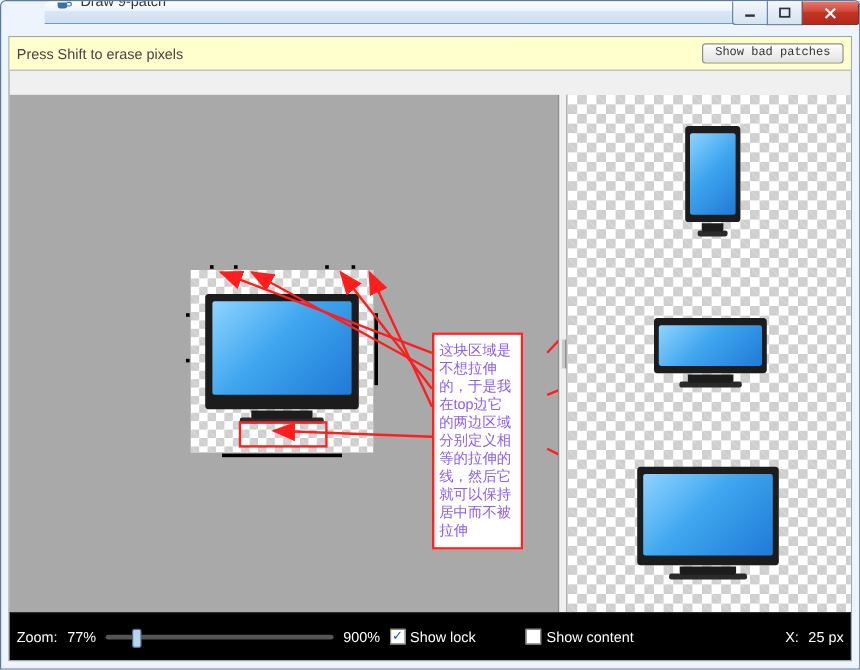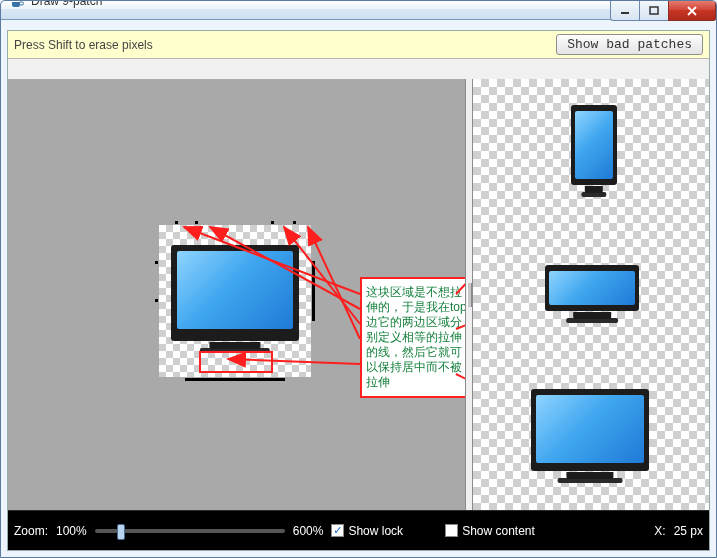--- a/index.html
+++ b/index.html
@@ -1,36 +1,36 @@
 <!DOCTYPE html>
 <html><head>
 <meta charset="utf-8">
 <style>
   * { box-sizing: border-box; margin: 0; padding: 0; font-family: "Segoe UI", Tahoma, sans-serif; }
   body { width: 717px; height: 558px; background: #eef4fb; overflow: hidden; border: 1px solid #5a7aa0; border-radius: 5px 5px 0 0; }
 
   
-  .titlebar { height: 15px; background: linear-gradient(to bottom, #fefefe 0%, #ecf3fb 45%, #d9e6f5 46%, #cfe0f2 100%); display: flex; align-items: center; padding: 0 0 18px 8px; border-bottom: 1px solid #7a97b8; border-radius: 5px 5px 0 0; }
+  .titlebar { height: 15px; background: linear-gradient(to bottom, #fefefe 0%, #ecf3fb 45%, #d9e6f5 46%, #cfe0f2 100%); display: flex; align-items: center; padding: 0 0 18px 8px; border-bottom: 1px solid #7a97b8; border-radius: 5px 5px 0 0; margin-left: 36px; }
   .titlebar .java-icon { width: 16px; height: 16px; margin-right: 6px; }
   .titlebar .title-text { font-size: 12px; color: #333; flex: 1; }
   .titlebar .win-buttons { display: flex; align-items: flex-start; height: 100%; }
   .titlebar .win-btn { width: 30px; height: 20px; border: 1px solid #6b88aa; border-top: none; background: linear-gradient(#f2f6fb,#d6e4f2); font-size: 10px; display: flex; align-items: center; justify-content: center; color: #333; margin-left: -1px; }
   .titlebar .win-btn.min { border-radius: 0 0 0 3px; }
   .titlebar .win-btn.max { }
   .titlebar .win-btn.close { width: 48px; border-radius: 0 0 3px 0; background: linear-gradient(#e67a6e,#d1483a 45%,#c83524 46%,#b02a1c); color: #fff; font-weight: bold; border-color: #8a2d22; }
 
   
   .inner { position: absolute; top: 30px; left: 7px; right: 7px; bottom: 7px; background: #f0f0f0; border: 1px solid #9aa; }
   .menubar { height: 20px; background: #f0f0f0; border-bottom: 1px solid #b5b5b5; display: flex; align-items: center; padding: 0 6px; font-size: 12px; color: #000; }
   .menubar .mi { padding: 2px 6px; }
 
   
   .helprow { height: 28px; display: flex; align-items: center; background: #ffffcd; border-bottom: 1px solid #b5b5b5; padding: 0 6px; font-size: 12px; font-family: "Courier New", monospace; color: #444; }
   .helprow .spacer { flex: 1; }
-  .helprow .show-btn { background: linear-gradient(#fdfdfd,#e3e3e3); border: 1px solid #8f8f8f; border-radius: 3px; padding: 2px 10px; font-size: 13px; font-family: "Courier New", monospace; color: #333; }
+  .helprow .show-btn { background: linear-gradient(#fdfdfd,#e3e3e3); border: 1px solid #8f8f8f; border-radius: 3px; padding: 2px 10px; font-size: 10px; font-family: "Courier New", monospace; color: #333; }
 
   
   .work { position: absolute; top: 48px; bottom: 40px; left: 0; right: 0; display: flex; }
   .edit-pane { flex: 1; background: #a9a9a9; position: relative; overflow: hidden; }
   .splitter { width: 8px; background: #f0f0f0; border-left: 1px solid #8a8a8a; border-right: 1px solid #8a8a8a; cursor: col-resize; display:flex; align-items:center; justify-content:center; }
   .splitter::after{content:""; width:3px;height:24px; background: #c7c7c7; border-left:1px solid #fff;border-right:1px solid #888;}
   .preview-pane { width: 236px; position: relative; background-image:
     linear-gradient(45deg,#cfcfcf 25%,transparent 25%,transparent 75%,#cfcfcf 75%),
     linear-gradient(45deg,#cfcfcf 25%,transparent 25%,transparent 75%,#cfcfcf 75%);
     background-size: 16px 16px; background-position: 0 0, 8px 8px; background-color: #ffffff; }
@@ -60,21 +60,21 @@
   .monitor .frame::after{content:"";position:absolute;left:50%;bottom:-8px;width:40%;height:7px;background:#1c1c1c;transform:translateX(-50%);border-radius:0 0 2px 2px;}
   .monitor .frame::before{content:"";position:absolute;left:50%;bottom:-12px;width:55%;height:5px;background:#2a2a2a;transform:translateX(-50%);border-radius:2px;}
 
   
   .main-mon { left: 18px; top: 26px; }
   .main-mon .frame{ width:128px; height:96px; }
   .main-mon .screen{ width:116px; height:78px; margin: 2px auto 0 auto; border-width:0; border-radius:2px;}
   .stand-box { position:absolute; left:46px; top:132px; width:74px; height:22px; border:2px solid #ff2020; }
 
   
-  .annot { position:absolute; left:352px; top:198px; width:113px; border:2px solid #ff2020; background:#fff; padding:6px 4px; font-size:12px; line-height:15px; color:#15803d; font-family: "SimSun","Microsoft YaHei",sans-serif; }
+  .annot { position:absolute; left:352px; top:198px; width:76px; border:2px solid #ff2020; background:#fff; padding:6px 4px; font-size:12px; line-height:15px; color:#8b5cf6; font-family: "SimSun","Microsoft YaHei",sans-serif; }
 
   
   .arrows{ position:absolute; inset:0; pointer-events:none; }
 
   
   .pv { position:absolute; }
   .pv .frame{ }
   .pv1 { left: 98px; top: 26px; } .pv1 .frame{ width:46px; height:80px;} .pv1 .screen{width:38px;height:68px;margin:2px auto 0;border:none;border-radius:2px;}
   .pv2 { left: 72px; top: 186px; } .pv2 .frame{ width:94px; height:46px;} .pv2 .screen{width:86px;height:34px;margin:2px auto 0;border:none;border-radius:2px;}
   .pv3 { left: 58px; top: 310px; } .pv3 .frame{ width:118px; height:82px;} .pv3 .screen{width:108px;height:68px;margin:2px auto 0;border:none;border-radius:2px;}
@@ -185,25 +185,25 @@
             <div class="screen"></div>
           </div>
         </div>
     </div>
 
   </div>
 
   <div class="status">
     <div class="status-row">
       <span class="sl">Zoom:</span>
-      <span class="sl">100%</span>
+      <span class="sl">77%</span>
       <div class="slider-track">
           <div class="slider-thumb" style="left:22px"></div>
         </div>
-      <span class="sl">600%</span>
+      <span class="sl">900%</span>
       <span class="group">
           <span class="chk">✓</span>
           <span>Show lock</span>
         </span>
       <span style="width:26px"></span>
       <span class="group">
           <span class="chk"></span>
           <span>Show content</span>
         </span>
       <span class="fill"></span>

